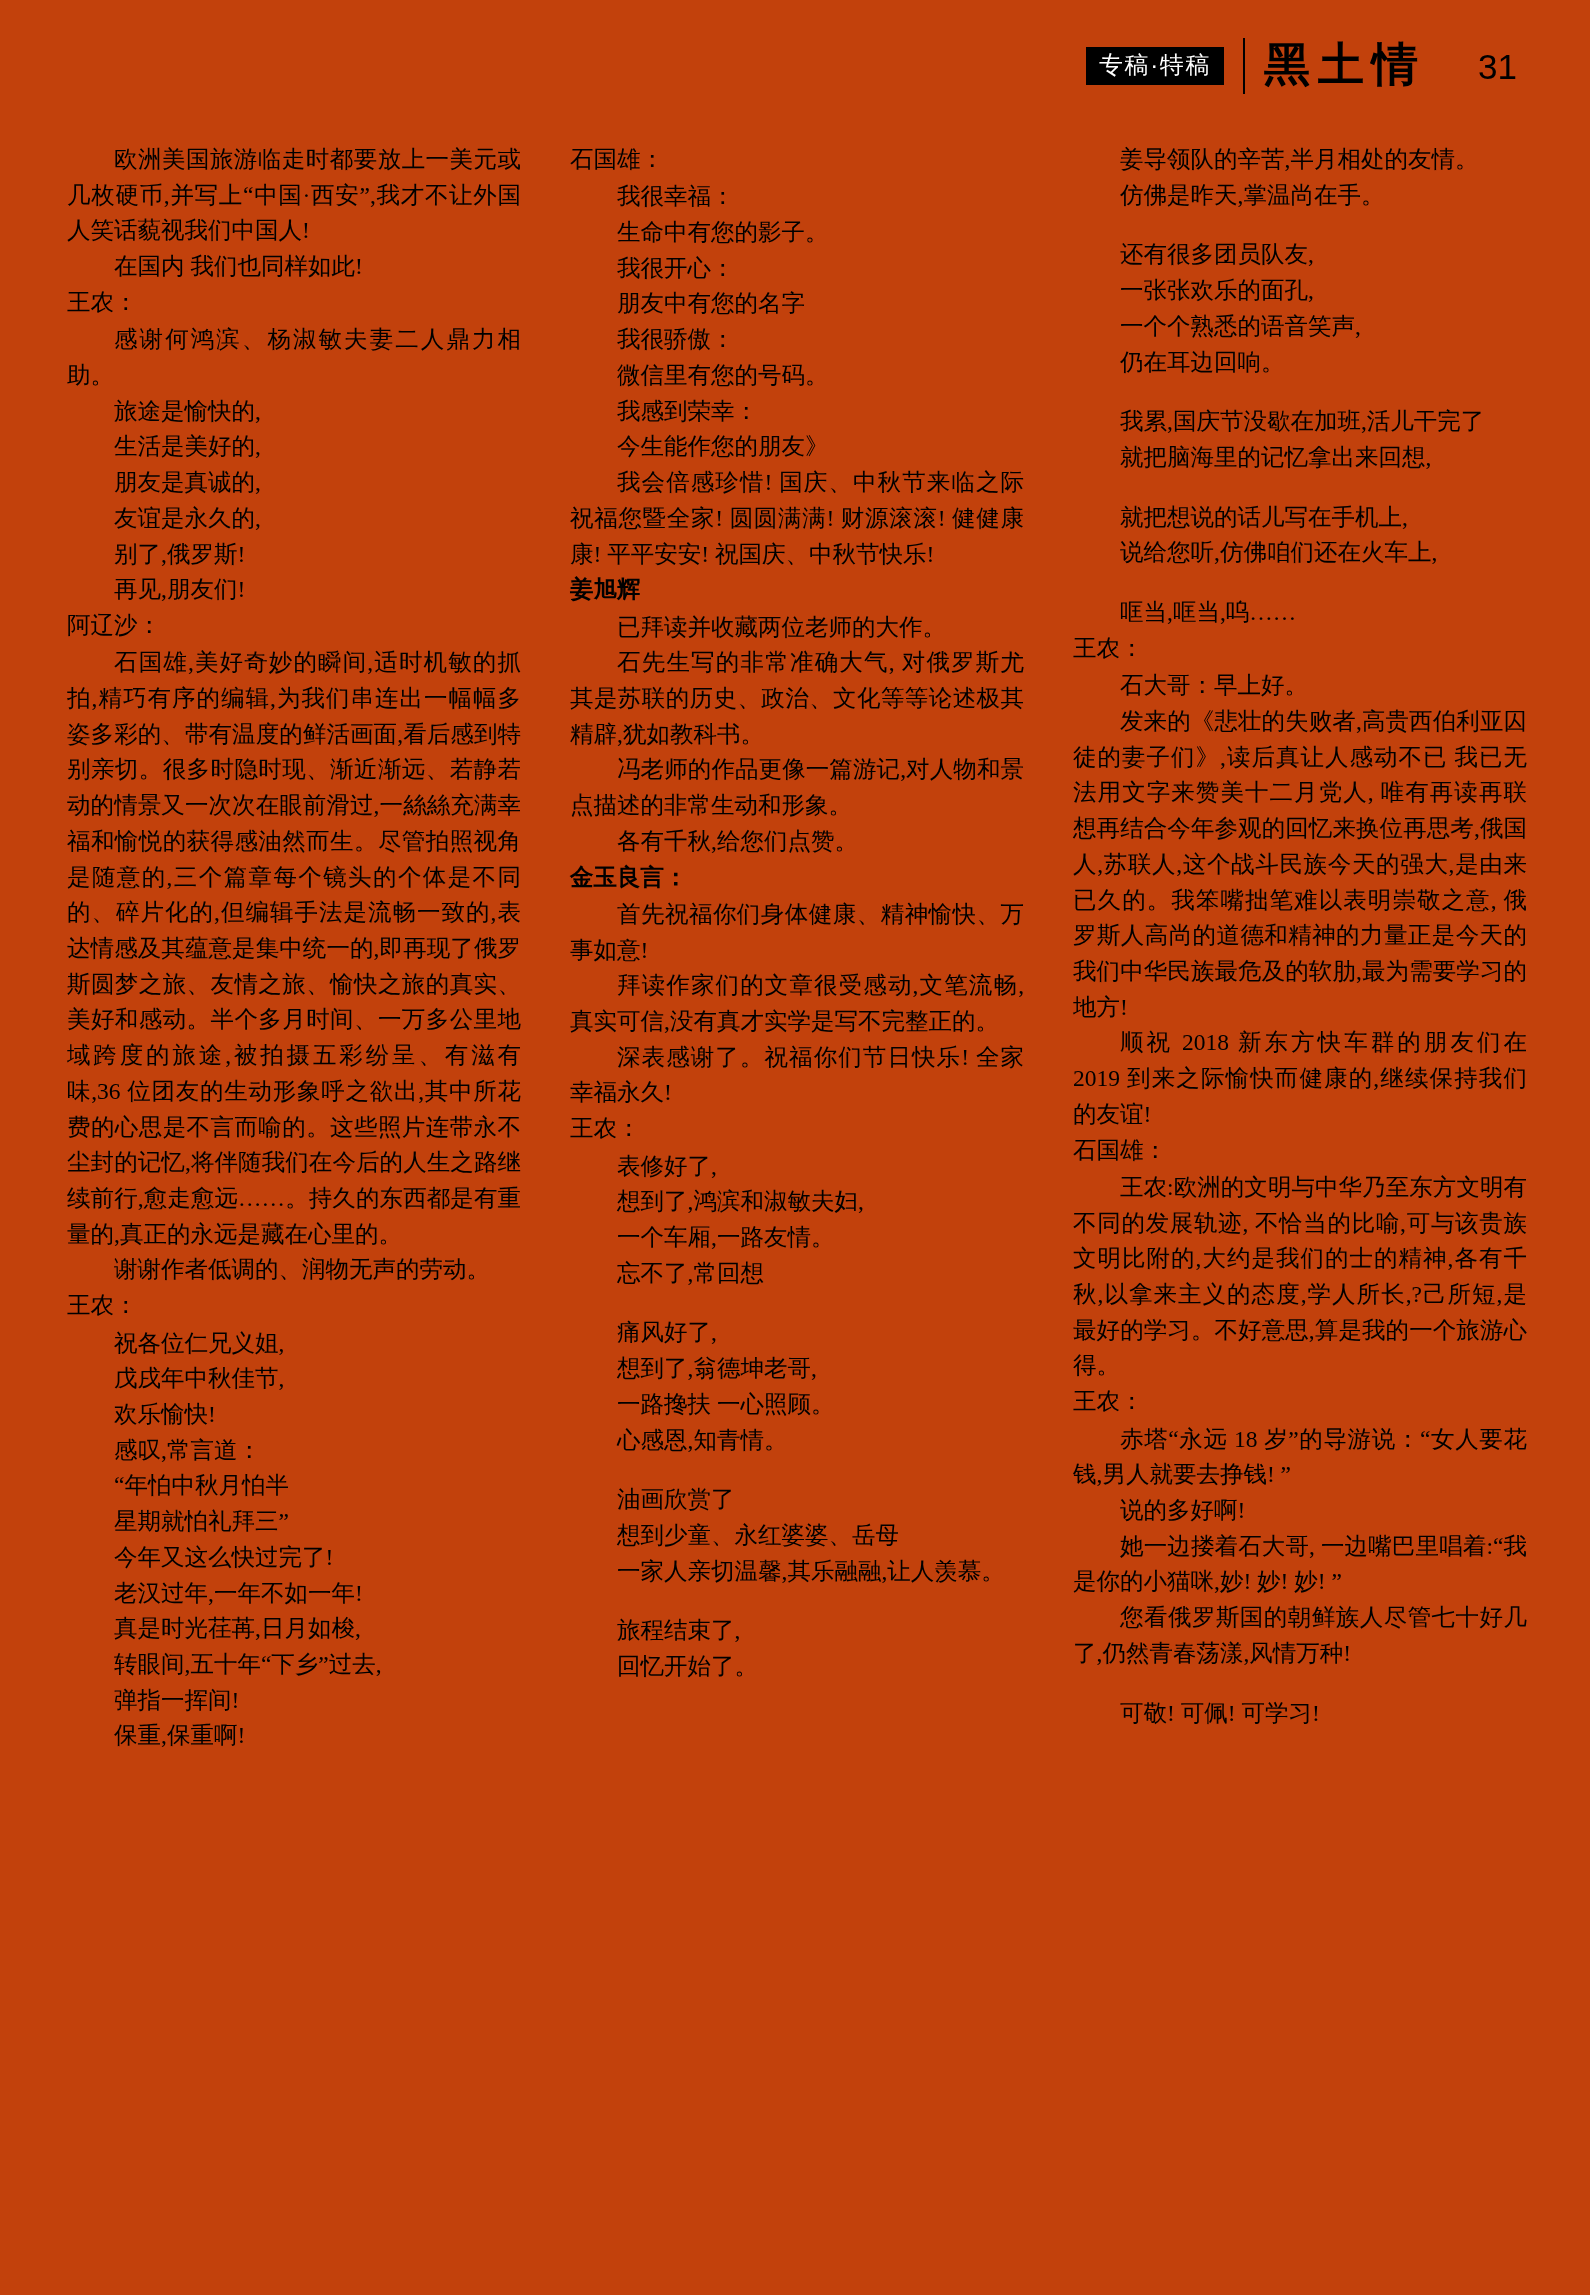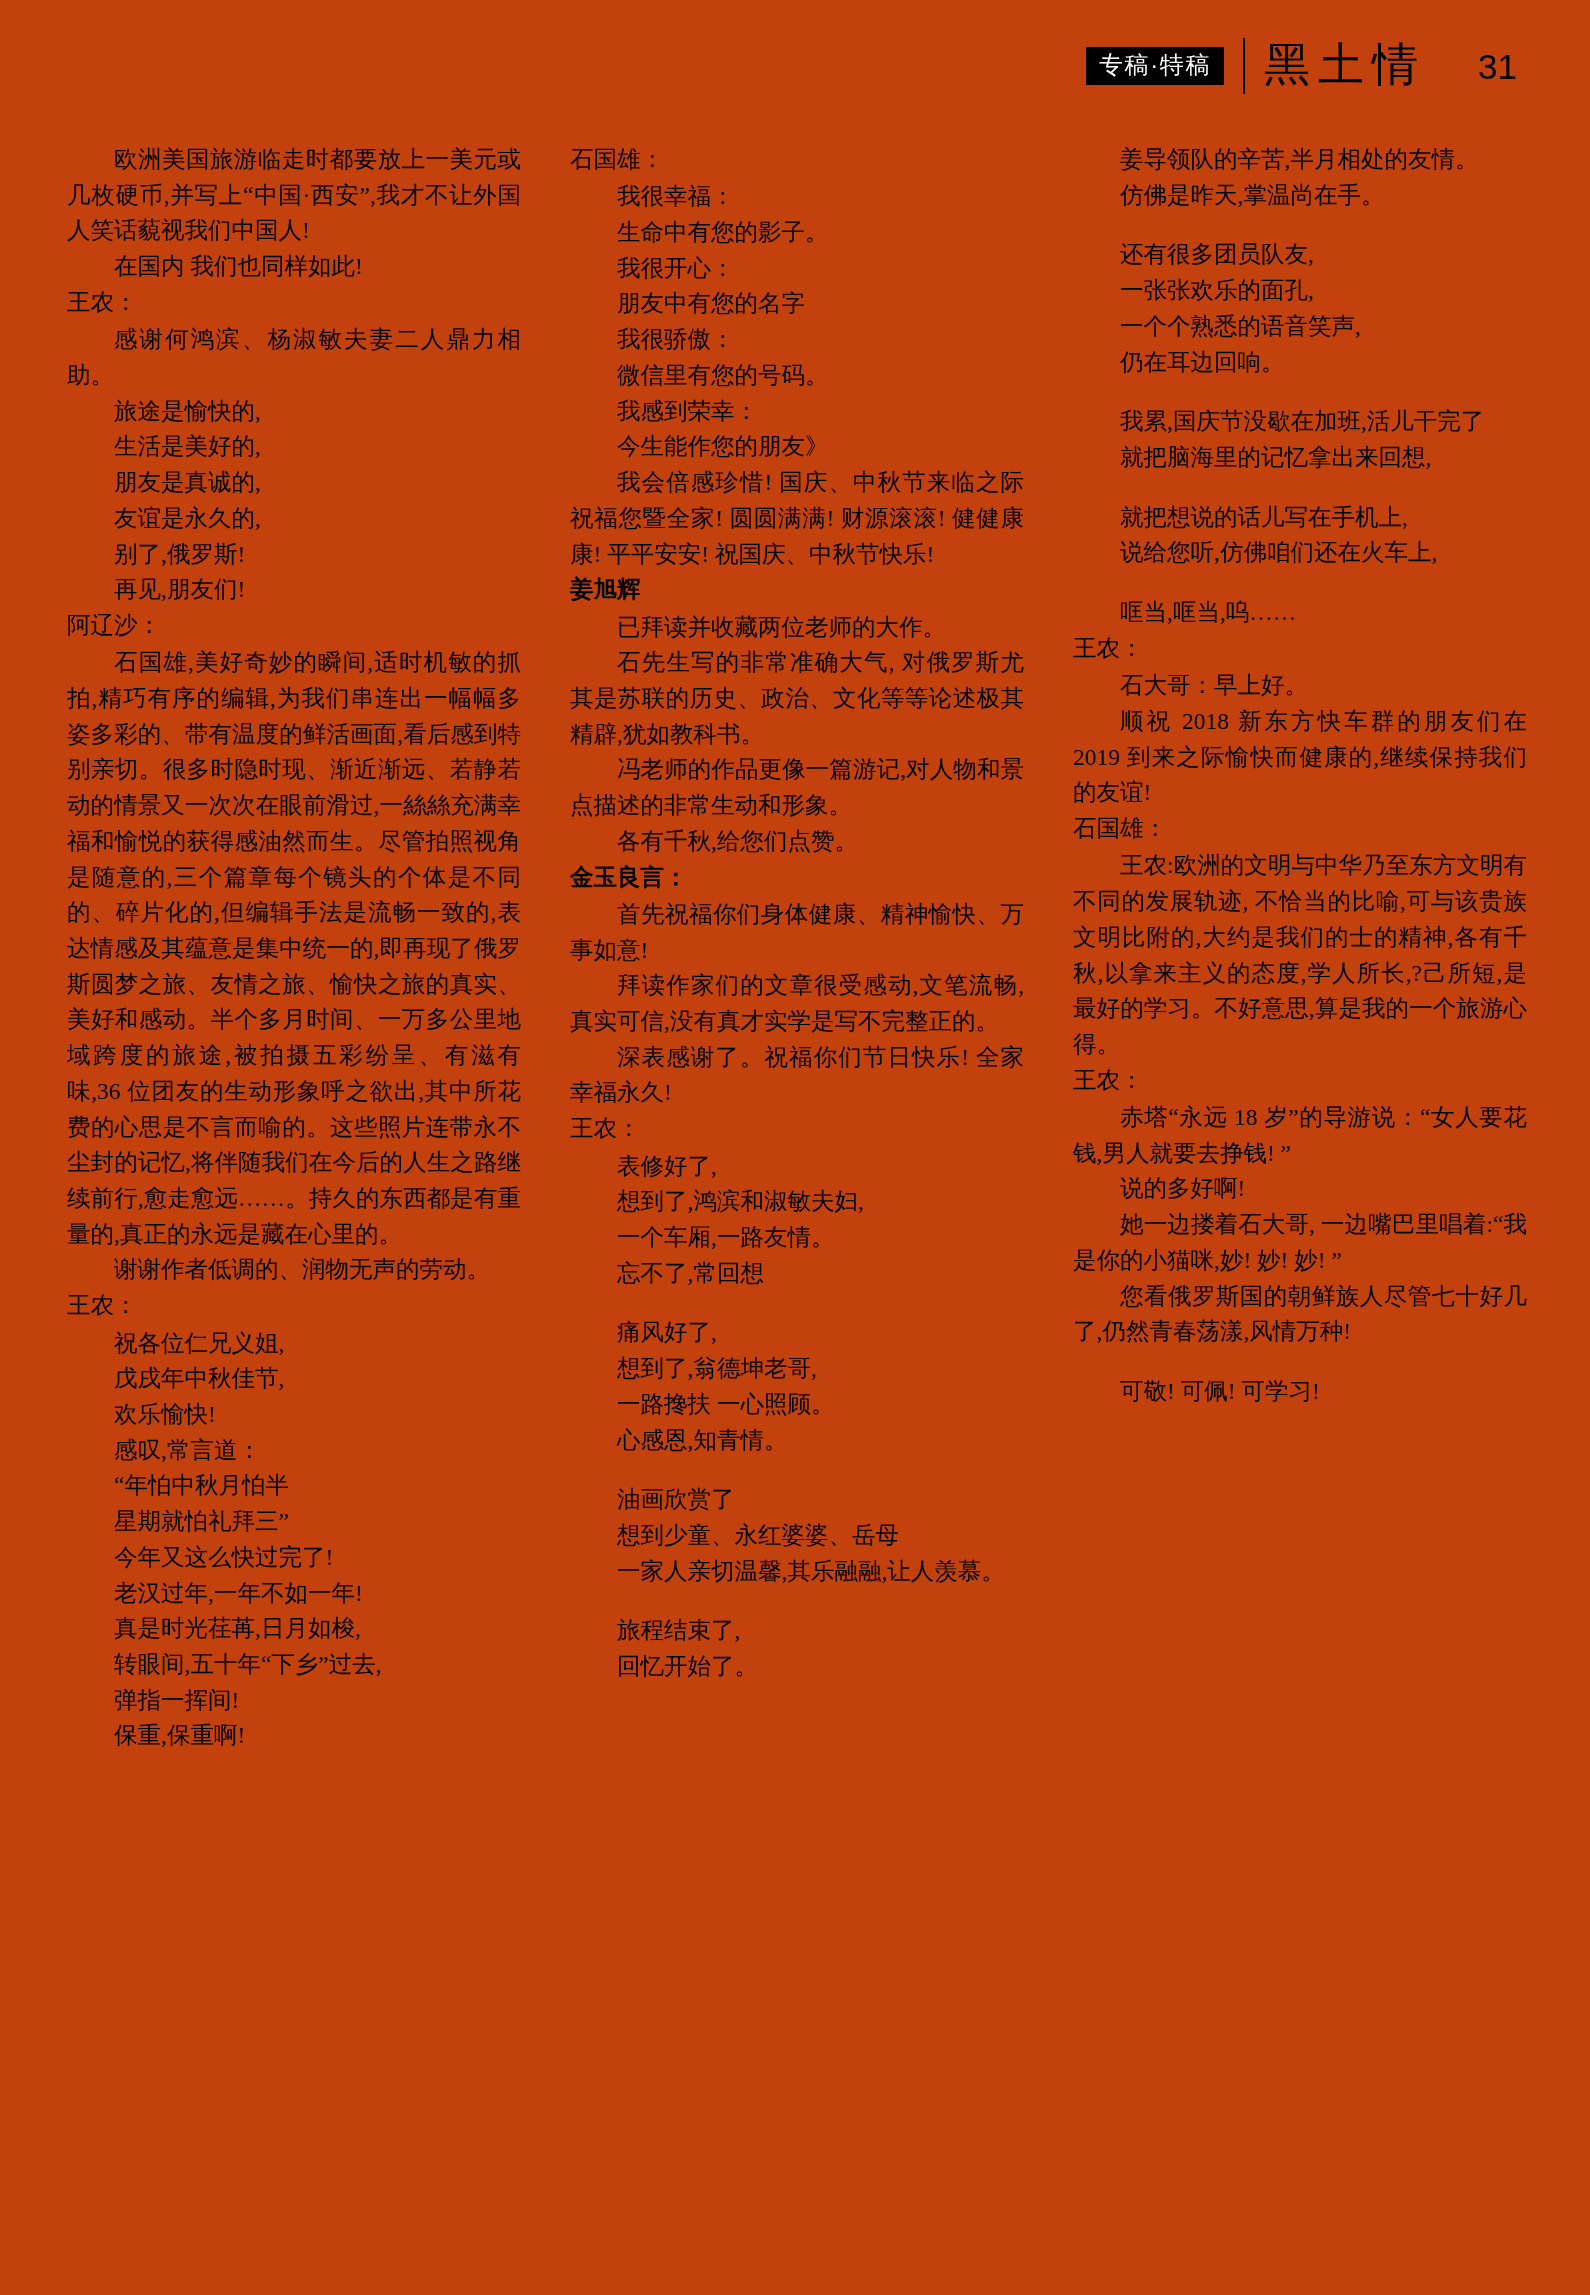--- a/index.html
+++ b/index.html
@@ -48,21 +48,21 @@
     line-height: 1;
     white-space: nowrap;
   }
   .header-rule {
     width: 2.4px;
     height: 56px;
     background: #000000;
   }
   .header-brand {
     font-size: 46px;
-    font-weight: normal;
+    font-weight: bold;
     letter-spacing: 8px;
     font-family: "DejaVu Serif", serif;
     white-space: nowrap;
     line-height: 1;
     padding-bottom: 4.8px;
   }
   .header-page {
     font-size: 35px;
     font-family: "Liberation Sans", sans-serif;
     margin-left: 33px;
@@ -212,20 +212,21 @@
           <div class="line">就把脑海里的记忆拿出来回想,</div>
           <div class="gap"></div>
           <div class="line">就把想说的话儿写在手机上,</div>
           <div class="line">说给您听,仿佛咱们还在火车上,</div>
           <div class="gap"></div>
           <div class="line">哐当,哐当,呜……</div>
         </div>
         <div class="block">
           <div class="speaker">王农：</div>
           <div class="line">石大哥：早上好。</div>
+          <div class="line">发来的《悲壮的失败者,高贵西伯利亚囚徒的妻子们》,读后真让人感动不已 我已无法用文字来赞美十二月党人, 唯有再读再联想再结合今年参观的回忆来换位再思考,俄国人,苏联人,这个战斗民族今天的强大,是由来已久的。我笨嘴拙笔难以表明崇敬之意, 俄罗斯人高尚的道德和精神的力量正是今天的我们中华民族最危及的软肋,最为需要学习的地方!</div>
           <div class="line">顺祝 2018 新东方快车群的朋友们在 2019 到来之际愉快而健康的,继续保持我们的友谊!</div>
         </div>
         <div class="block">
           <div class="speaker">石国雄：</div>
           <div class="line">王农:欧洲的文明与中华乃至东方文明有不同的发展轨迹, 不恰当的比喻,可与该贵族文明比附的,大约是我们的士的精神,各有千秋,以拿来主义的态度,学人所长,?己所短,是最好的学习。不好意思,算是我的一个旅游心得。</div>
         </div>
         <div class="block">
           <div class="speaker">王农：</div>
           <div class="line">赤塔“永远 18 岁”的导游说：“女人要花钱,男人就要去挣钱! ”</div>
           <div class="line">说的多好啊!</div>

